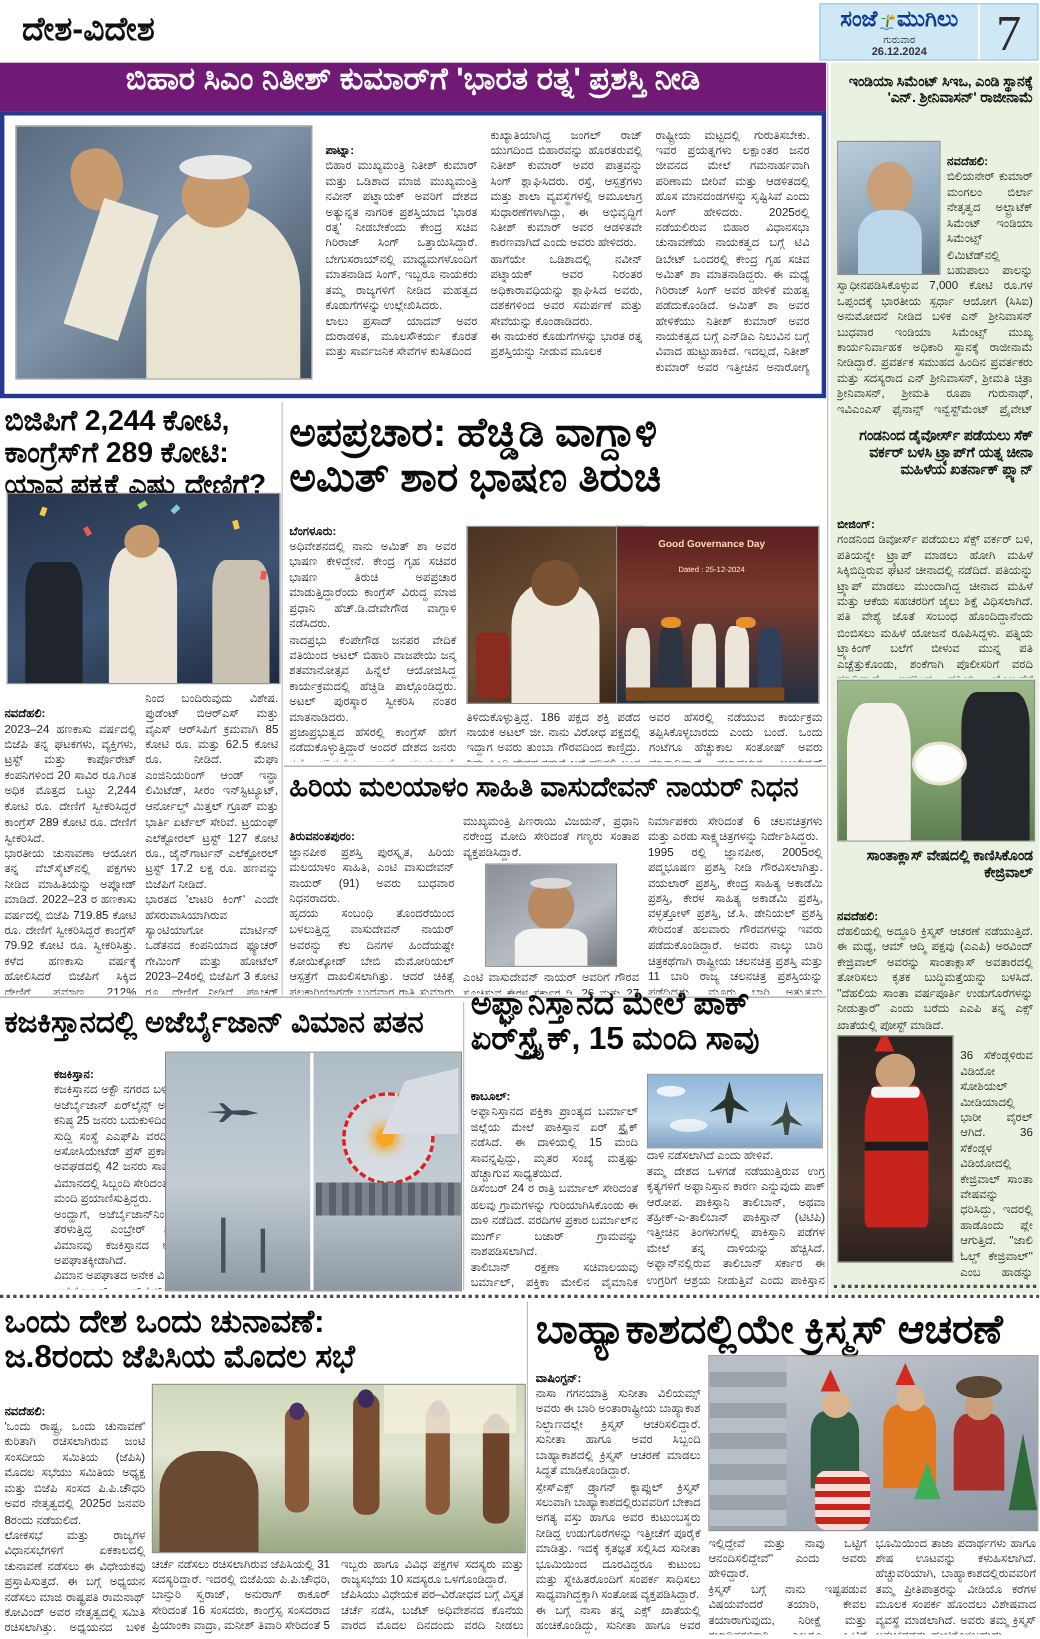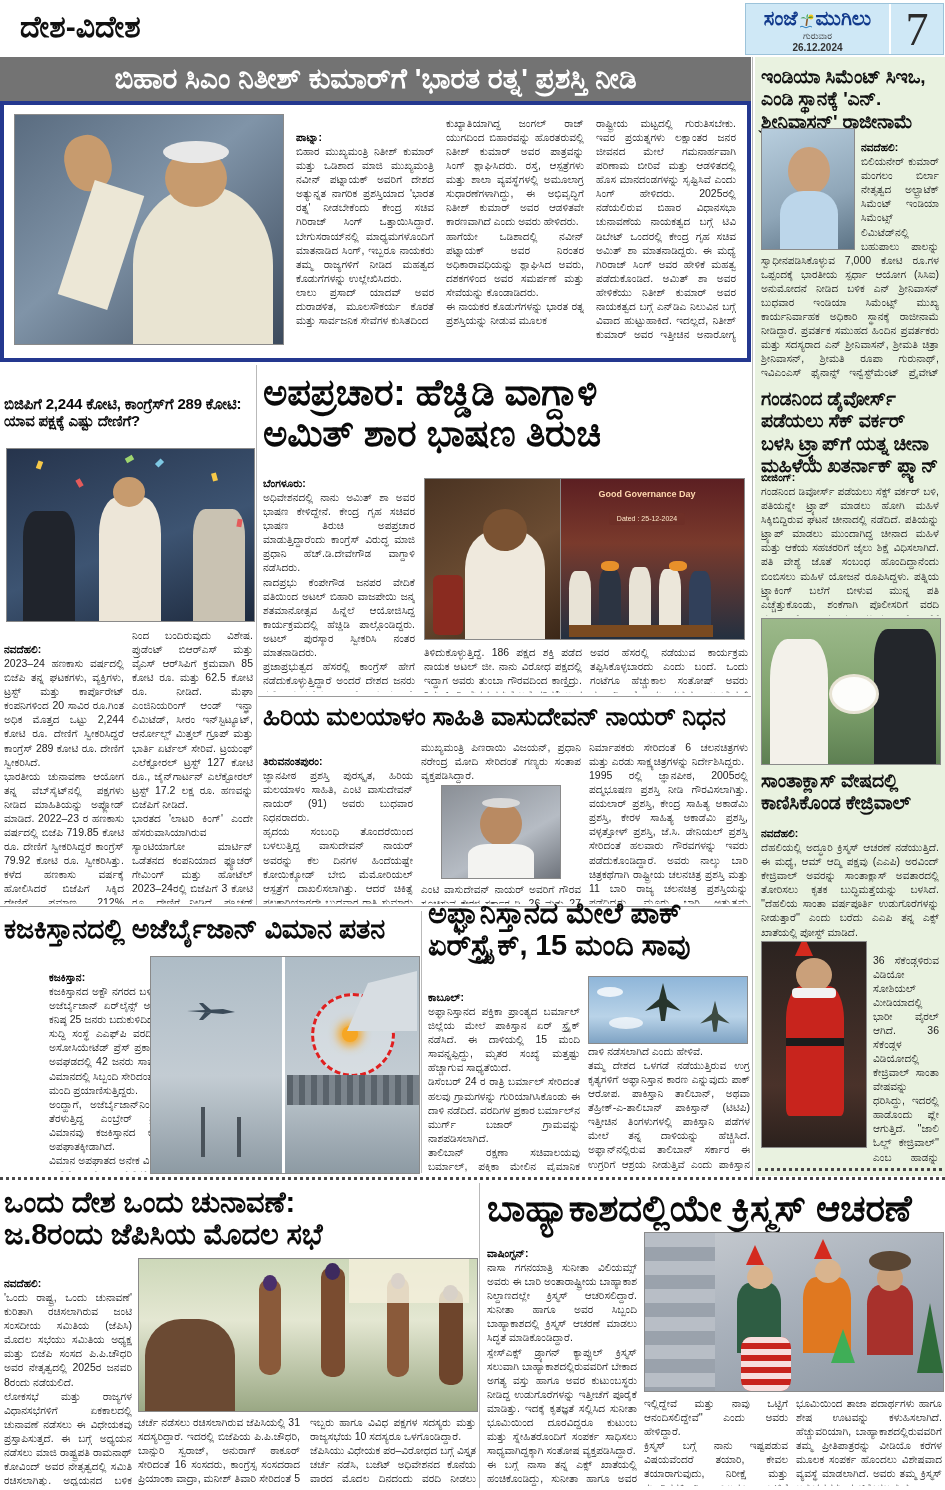--- a/index.html
+++ b/index.html
@@ -18,32 +18,32 @@
   .dotr{position:absolute;height:0;border-top:3px dotted #4a4a4a;}
   
   #masthead{left:745px;top:3px;width:197px;height:50px;background:#cfe8f6;border:1px solid #9cc3da;display:flex;}
   #mh-left{flex:1;text-align:center;padding-top:3px;}
   #mh-title{font-weight:bold;font-size:20px;color:#123a8c;display:flex;align-items:center;justify-content:center;gap:1px;}
   #mh-day{font-size:9px;color:#333;margin-top:1px;}
   #mh-date{font-size:10px;color:#333;font-weight:bold;}
   #mh-num{width:52px;border-left:2px solid #fff;display:flex;align-items:center;justify-content:center;
           font-family:"Liberation Serif","DejaVu Serif",serif;font-size:46px;color:#2b2b2b;}
   
-  #lead-band{left:0;top:57px;width:751px;height:44px;background:#737373;display:flex;align-items:center;justify-content:center;}
+  #lead-band{left:0;top:57px;width:751px;height:44px;background:#701a75;display:flex;align-items:flex-start;justify-content:center;}
   #lead-band div{font-size:28px;}
   #lead-box{left:0;top:101px;width:743px;height:253px;border:4px solid #24388f;background:#fff;}
   #lead-photo{left:14px;top:114px;width:268px;height:229px;}
   #lead-circle{left:382px;top:165px;width:172px;height:172px;border-radius:50%;background:#e8121c;
                display:flex;align-items:center;justify-content:center;text-align:center;
                color:#fff;font-weight:bold;font-size:24px;line-height:1.25;box-shadow:0 0 0 7px #fff;}
   
   .ph{position:absolute;overflow:hidden;border:1px solid #8a8a8a;background:#cbd4da;}
   
   #rail{left:755px;top:57px;width:190px;height:1119px;background:#e9f2e0;}
-  .rail-h{font-weight:bold;color:#111;font-size:19px;line-height:1.18;letter-spacing:-0.2px;}
+  .rail-h{font-weight:bold;color:#111;font-size:13px;line-height:1.18;letter-spacing:-0.2px;text-align:right;}
   
   .fl{float:left;margin:2px 6px 2px 0;position:relative;overflow:hidden;border:1px solid #8a8a8a;}
   
   .conf{position:absolute;width:5px;height:8px;}
   
   .hat{position:absolute;width:0;height:0;border-left:9px solid transparent;border-right:9px solid transparent;border-bottom:20px solid #d42a1e;}
 </style>
 </head>
 <body>
 
@@ -132,21 +132,21 @@
       <span class="abs" style="left:34px;top:16px;width:36px;height:34px;border-radius:50%;background:#caa07a;"></span>
       <span class="hat" style="left:33px;top:-6px;"></span>
       
       <span class="abs" style="left:30px;top:46px;width:44px;height:10px;background:#f2f2f2;border-radius:4px;"></span>
     </span>
     <span>36 ಸೆಕೆಂಡ್ಗಳಿರುವ ವಿಡಿಯೋ ಸೋಶಿಯಲ್ ಮೀಡಿಯಾದಲ್ಲಿ ಭಾರೀ ವೈರಲ್ ಆಗಿದೆ. 36 ಸೆಕೆಂಡ್ಗಳ ವಿಡಿಯೋದಲ್ಲಿ ಕೇಜ್ರಿವಾಲ್ ಸಾಂತಾ ವೇಷವನ್ನು ಧರಿಸಿದ್ದು, ಇದರಲ್ಲಿ ಹಾಡೊಂದು ಪ್ಲೇ ಆಗುತ್ತಿದೆ. ''ಜಾಲಿ ಓಲ್ಡ್ ಕೇಜ್ರಿವಾಲ್'' ಎಂಬ ಹಾಡನ್ನು ಕೇಳಬಹುದು. ಎಎಪಿ ನಾಯಕ</span>
     
   </div>
   <div class="dotr" style="left:758px;top:1168px;width:184px;"></div>
 
-  <div class="abs hl" style="left:4px;top:368px;width:250px;font-size:15px;margin-top:28px;">ಬಿಜಿಪಿಗೆ 2,244 ಕೋಟಿ, ಕಾಂಗ್ರೆಸ್‌ಗೆ 289 ಕೋಟಿ: ಯಾವ ಪಕ್ಷಕ್ಕೆ ಎಷ್ಟು ದೇಣಿಗೆ?</div>
+  <div class="abs hl" style="left:4px;top:368px;width:250px;font-size:26px;">ಬಿಜಿಪಿಗೆ 2,244 ಕೋಟಿ, ಕಾಂಗ್ರೆಸ್‌ಗೆ 289 ಕೋಟಿ: ಯಾವ ಪಕ್ಷಕ್ಕೆ ಎಷ್ಟು ದೇಣಿಗೆ?</div>
   <div class="ph" style="left:6px;top:448px;width:247px;height:172px;background:linear-gradient(160deg,#26344c 0%,#3d5472 55%,#1e2a3e 100%);">
     <div class="abs" style="left:92px;top:48px;width:62px;height:124px;background:#ede6d8;border-radius:30% 30% 0 0;"></div>
     <div class="abs" style="left:106px;top:28px;width:32px;height:30px;border-radius:50%;background:#c79b6e;"></div>
     <div class="abs" style="left:16px;top:62px;width:52px;height:110px;background:#20242c;border-radius:24% 24% 0 0;"></div>
     <div class="abs" style="left:186px;top:60px;width:52px;height:112px;background:#c9c2b2;border-radius:24% 24% 0 0;"></div>
     <div class="conf" style="left:30px;top:12px;background:#f7c948;transform:rotate(20deg);"></div>
     <div class="conf" style="left:70px;top:30px;background:#e45b5b;transform:rotate(-30deg);"></div>
     <div class="conf" style="left:150px;top:10px;background:#7ec8e3;transform:rotate(45deg);"></div>
     <div class="conf" style="left:205px;top:24px;background:#f7c948;transform:rotate(-15deg);"></div>
     <div class="conf" style="left:120px;top:6px;background:#9fd66f;transform:rotate(60deg);"></div>

